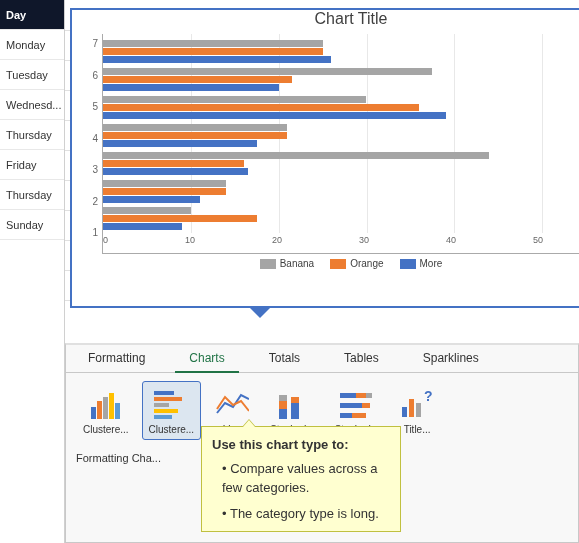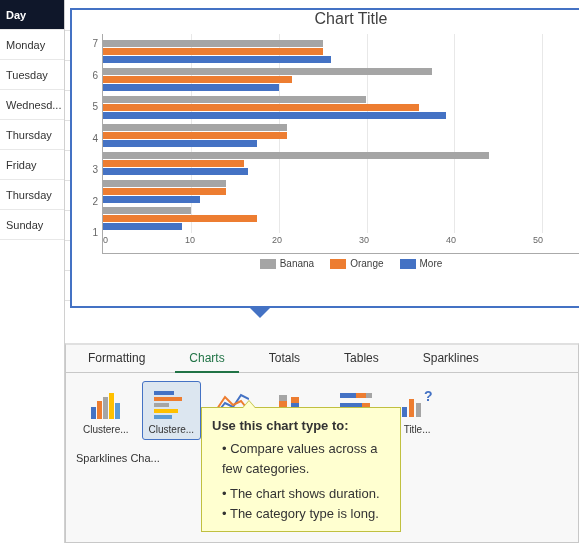--- a/index.html
+++ b/index.html
@@ -509,26 +509,25 @@
           <rect x="9" y="10" width="5" height="18" fill="#ed7d31"></rect>
           <rect x="16" y="14" width="5" height="14" fill="#a5a5a5"></rect>
           <text x="24" y="12" font-size="14" fill="#4472c4" font-weight="bold">?</text>
         </svg>
       </div>
       <span class="icon-label">Title...</span>
     </div>
 
   </div>
 
-  <div class="recommended-label">Sparklines Cha...</div>
+  <div class="recommended-label">Formatting Cha...</div>
 
   <div class="tooltip-box">
     <div class="tooltip-arrow">
       <div class="tooltip-arrow-inner"></div>
     </div>
     <div class="tooltip-title">Use this chart type to:</div>
     <div class="tooltip-bullet">• <span>Compare values across a few categories.</span></div>
     <div style="height:6px;"></div>
-    <div class="tooltip-bullet">• <span>The chart shows duration.</span></div>
     <div class="tooltip-bullet">• <span>The category type is long.</span></div>
   </div>
 
 </div>
 
 </body></html>

